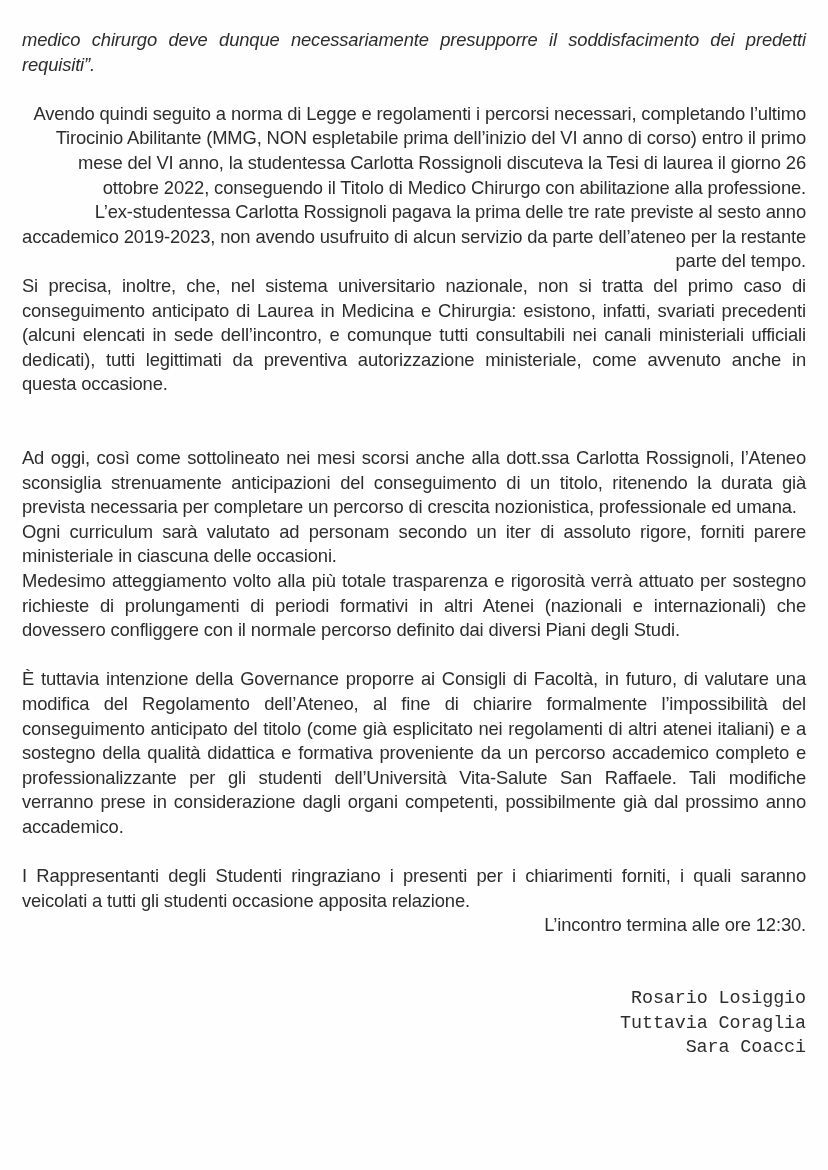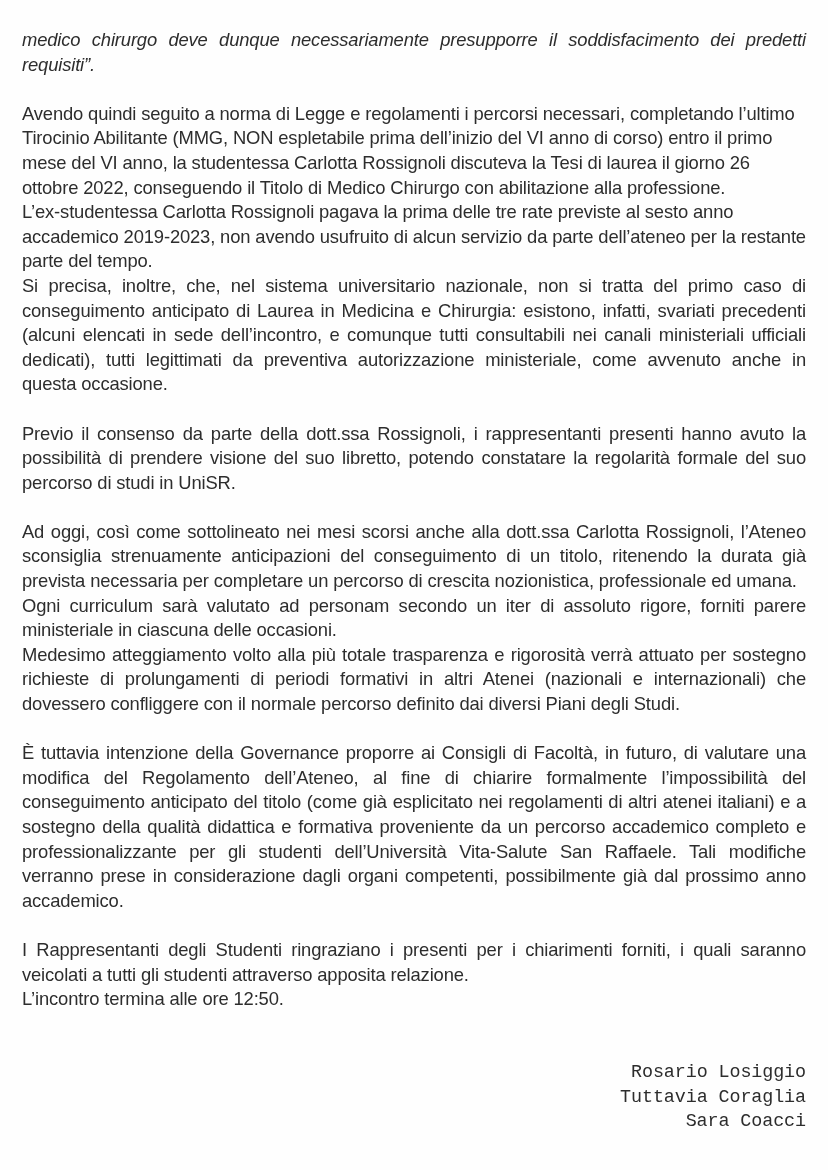--- a/index.html
+++ b/index.html
@@ -30,21 +30,21 @@
     color: #2d2d2d;
     font-size: 18.4px;
     line-height: 24.6px;
     letter-spacing: -0.15px;
     margin: 0;
     text-align: justify;
     text-justify: inter-word;
     word-spacing: 0px;
   }
   .para.left {
-    text-align: left;
+    text-align: right;
   }
   .para.italic {
     font-style: italic;
   }
   .spacer-para { height: 24.6px; }
 
   .signatures {
     margin-top: 0;
     text-align: right;
     color: #2d2d2d;
@@ -71,40 +71,39 @@
     <div class="spacer-para"></div>
 
     <p class="para left">Avendo quindi seguito a norma di Legge e regolamenti i percorsi necessari, completando l’ultimo Tirocinio Abilitante (MMG, NON espletabile prima dell’inizio del VI anno di corso) entro il primo mese del VI anno, la studentessa Carlotta Rossignoli discuteva la Tesi di laurea il giorno 26 ottobre 2022, conseguendo il Titolo di Medico Chirurgo con abilitazione alla professione.</p>
 
     <p class="para left">L’ex-studentessa Carlotta Rossignoli pagava la prima delle tre rate previste al sesto anno accademico 2019-2023, non avendo usufruito di alcun servizio da parte dell’ateneo per la restante parte del tempo.</p>
 
     <p class="para">Si precisa, inoltre, che, nel sistema universitario nazionale, non si tratta del primo caso di conseguimento anticipato di Laurea in Medicina e Chirurgia: esistono, infatti, svariati precedenti (alcuni elencati in sede dell’incontro, e comunque tutti consultabili nei canali ministeriali ufficiali dedicati), tutti legittimati da preventiva autorizzazione ministeriale, come avvenuto anche in questa occasione.</p>
 
     <div class="spacer-para"></div>
 
-    <p class="para">Previo il consenso da parte della dott.ssa Rossignoli, i rappresentanti presenti hanno avuto la possibilità di prendere visione del suo libretto, potendo constatare la regolarità formale del suo percorso di studi in UniSR.</p>
 
     <div class="spacer-para"></div>
 
     <p class="para">Ad oggi, così come sottolineato nei mesi scorsi anche alla dott.ssa Carlotta Rossignoli, l’Ateneo sconsiglia strenuamente anticipazioni del conseguimento di un titolo, ritenendo la durata già prevista necessaria per completare un percorso di crescita nozionistica, professionale ed umana.</p>
 
 
     <p class="para">Ogni curriculum sarà valutato ad personam secondo un iter di assoluto rigore, forniti parere ministeriale in ciascuna delle occasioni.</p>
 
     <p class="para">Medesimo atteggiamento volto alla più totale trasparenza e rigorosità verrà attuato per sostegno richieste di prolungamenti di periodi formativi in altri Atenei (nazionali e internazionali) che dovessero confliggere con il normale percorso definito dai diversi Piani degli Studi.</p>
 
     <div class="spacer-para"></div>
 
     <p class="para">È tuttavia intenzione della Governance proporre ai Consigli di Facoltà, in futuro, di valutare una modifica del Regolamento dell’Ateneo, al fine di chiarire formalmente l’impossibilità del conseguimento anticipato del titolo (come già esplicitato nei regolamenti di altri atenei italiani) e a sostegno della qualità didattica e formativa proveniente da un percorso accademico completo e professionalizzante per gli studenti dell’Università Vita-Salute San Raffaele. Tali modifiche verranno prese in considerazione dagli organi competenti, possibilmente già dal prossimo anno accademico.</p>
 
     <div class="spacer-para"></div>
 
-    <p class="para">I Rappresentanti degli Studenti ringraziano i presenti per i chiarimenti forniti, i quali saranno veicolati a tutti gli studenti attraverso apposita relazione.</p>
+    <p class="para">I Rappresentanti degli Studenti ringraziano i presenti per i chiarimenti forniti, i quali saranno veicolati a tutti gli studenti occasione apposita relazione.</p>
 
-    <p class="para left">L’incontro termina alle ore 12:50.</p>
+    <p class="para left">L’incontro termina alle ore 12:30.</p>
 
     <div class="spacer-para"></div>
     <div class="spacer-para"></div>
 
     <div class="signatures">
       <div>Rosario Losiggio</div>
       <div>Tuttavia Coraglia</div>
       <div>Sara Coacci</div>
 
     </div>

